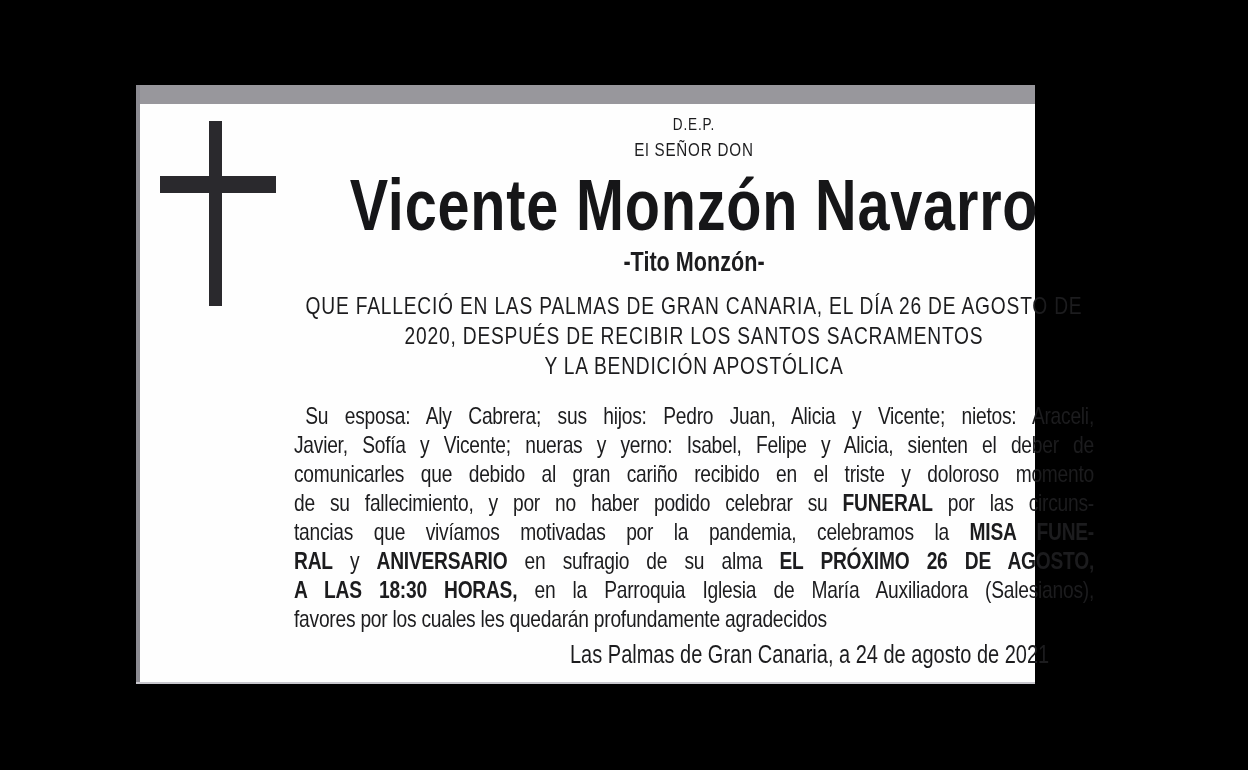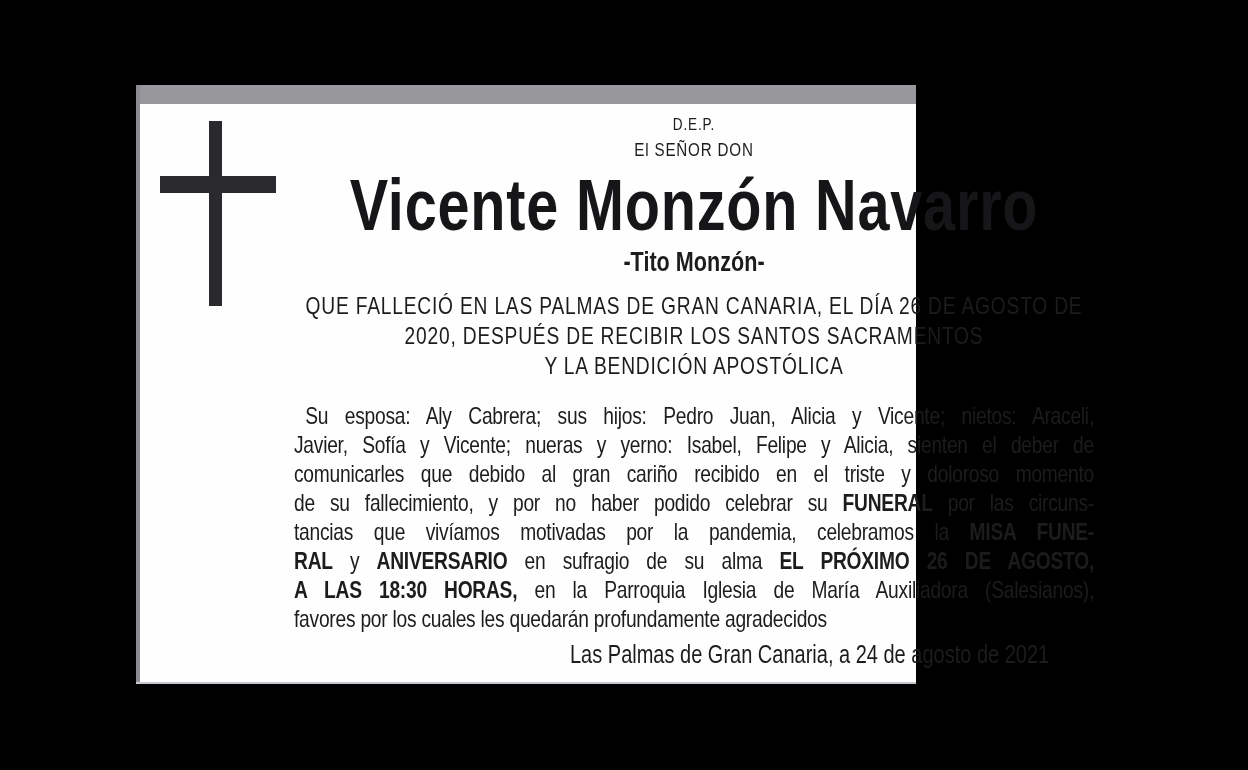--- a/index.html
+++ b/index.html
@@ -7,21 +7,21 @@
   body {
     background: #000000;
     font-family: "Liberation Sans", sans-serif;
     position: relative;
     overflow: hidden;
   }
   .card {
     position: absolute;
     left: 136px;
     top: 85px;
-    width: 780px;
+    width: 899px;
     height: 599px;
     background: #fefefe;
   }
   .top-bar {
     position: absolute;
     left: 0; right: 0; top: 0;
     height: 19px;
     background: #98979c;
   }
   .left-edge {

